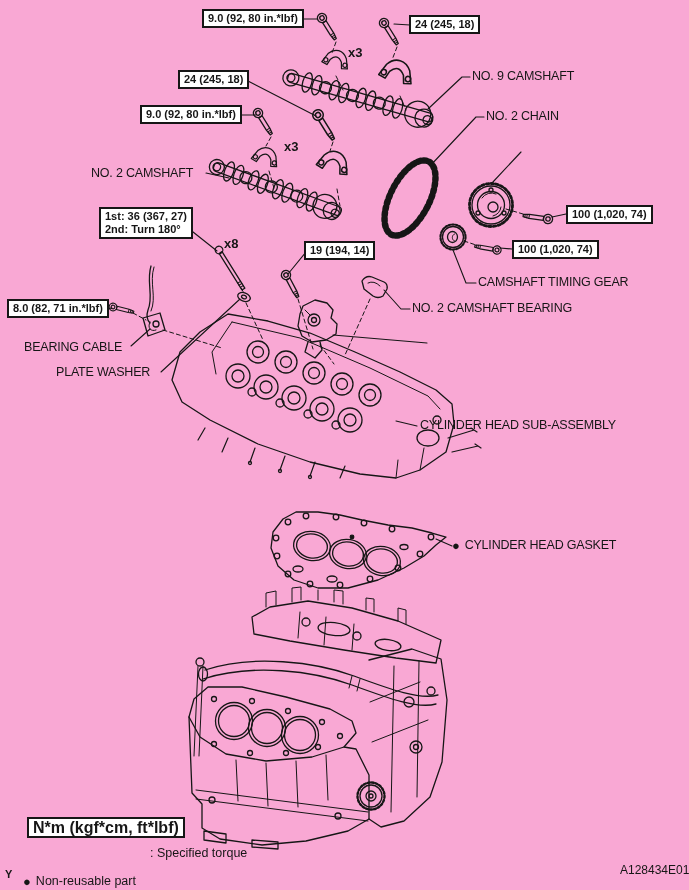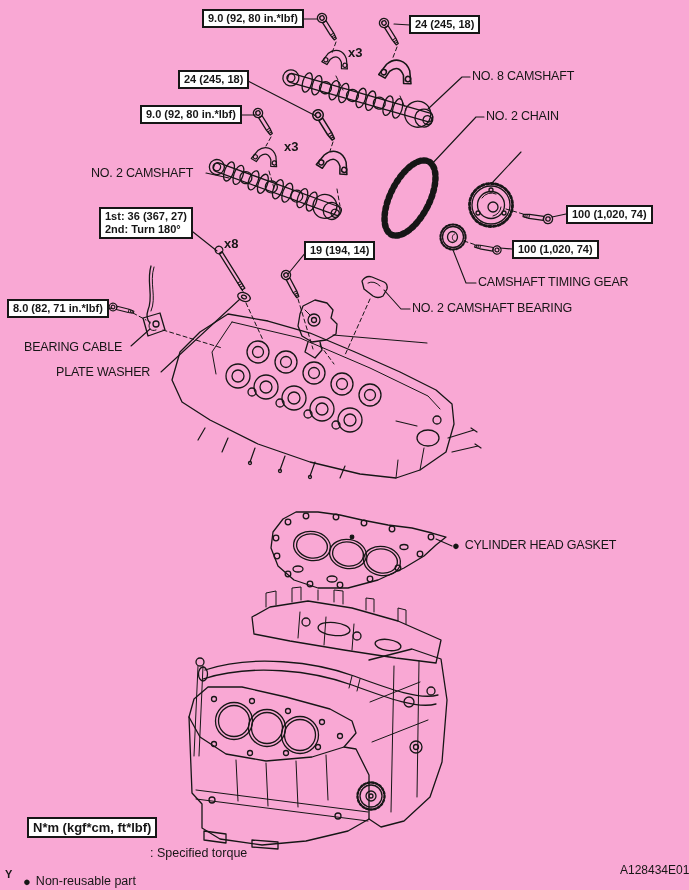--- a/index.html
+++ b/index.html
@@ -347,32 +347,33 @@
   </div>
   <div class="tq" style="left:304px;top:241px;">19 (194, 14)</div>
   <div class="tq" style="left:566px;top:205px;">100 (1,020, 74)</div>
   <div class="tq" style="left:512px;top:240px;">100 (1,020, 74)</div>
   <div class="tq" style="left:7px;top:299px;">8.0 (82, 71 in.*lbf)</div>
 
   <div class="mult" style="left:348px;top:45px;">x3</div>
   <div class="mult" style="left:284px;top:139px;">x3</div>
   <div class="mult" style="left:224px;top:236px;">x8</div>
 
-  <div class="lbl" style="left:472px;top:69px;">NO. 8 CAMSHAFT</div>
+  <div class="lbl" style="left:472px;top:69px;">NO. 9 CAMSHAFT</div>
   <div class="lbl" style="left:486px;top:109px;">NO. 2 CHAIN</div>
   <div class="lbl" style="left:91px;top:166px;">NO. 2 CAMSHAFT</div>
   <div class="lbl" style="left:478px;top:275px;">CAMSHAFT TIMING GEAR</div>
   <div class="lbl" style="left:412px;top:301px;">NO. 2 CAMSHAFT BEARING</div>
   <div class="lbl" style="left:24px;top:340px;">BEARING CABLE</div>
   <div class="lbl" style="left:56px;top:365px;">PLATE WASHER</div>
+  <div class="lbl" style="left:420px;top:418px;">CYLINDER HEAD SUB-ASSEMBLY</div>
   <div class="lbl" style="left:452px;top:538px;">
     <span class="bullet">●</span><span>CYLINDER HEAD GASKET</span>
   </div>
 
-  <div class="tq" style="left:27px;top:817px;font-size:13px;line-height:15px;text-align:center;">N*m (kgf*cm, ft*lbf)</div>
+  <div class="tq" style="left:27px;top:817px;font-size:16px;line-height:15px;text-align:center;">N*m (kgf*cm, ft*lbf)</div>
   <div class="legend-caption" style="left:150px;top:821px;">: Specified torque</div>
   <div class="legend-caption" style="left:23px;top:849px;">
     <span class="bullet">●</span><span>Non-reusable part</span>
   </div>
 
   <div class="page-mark" style="left:5px;top:868px;">Y</div>
   <div class="fig-code" style="left:620px;top:863px;">A128434E01</div>
 
 </div>
 

